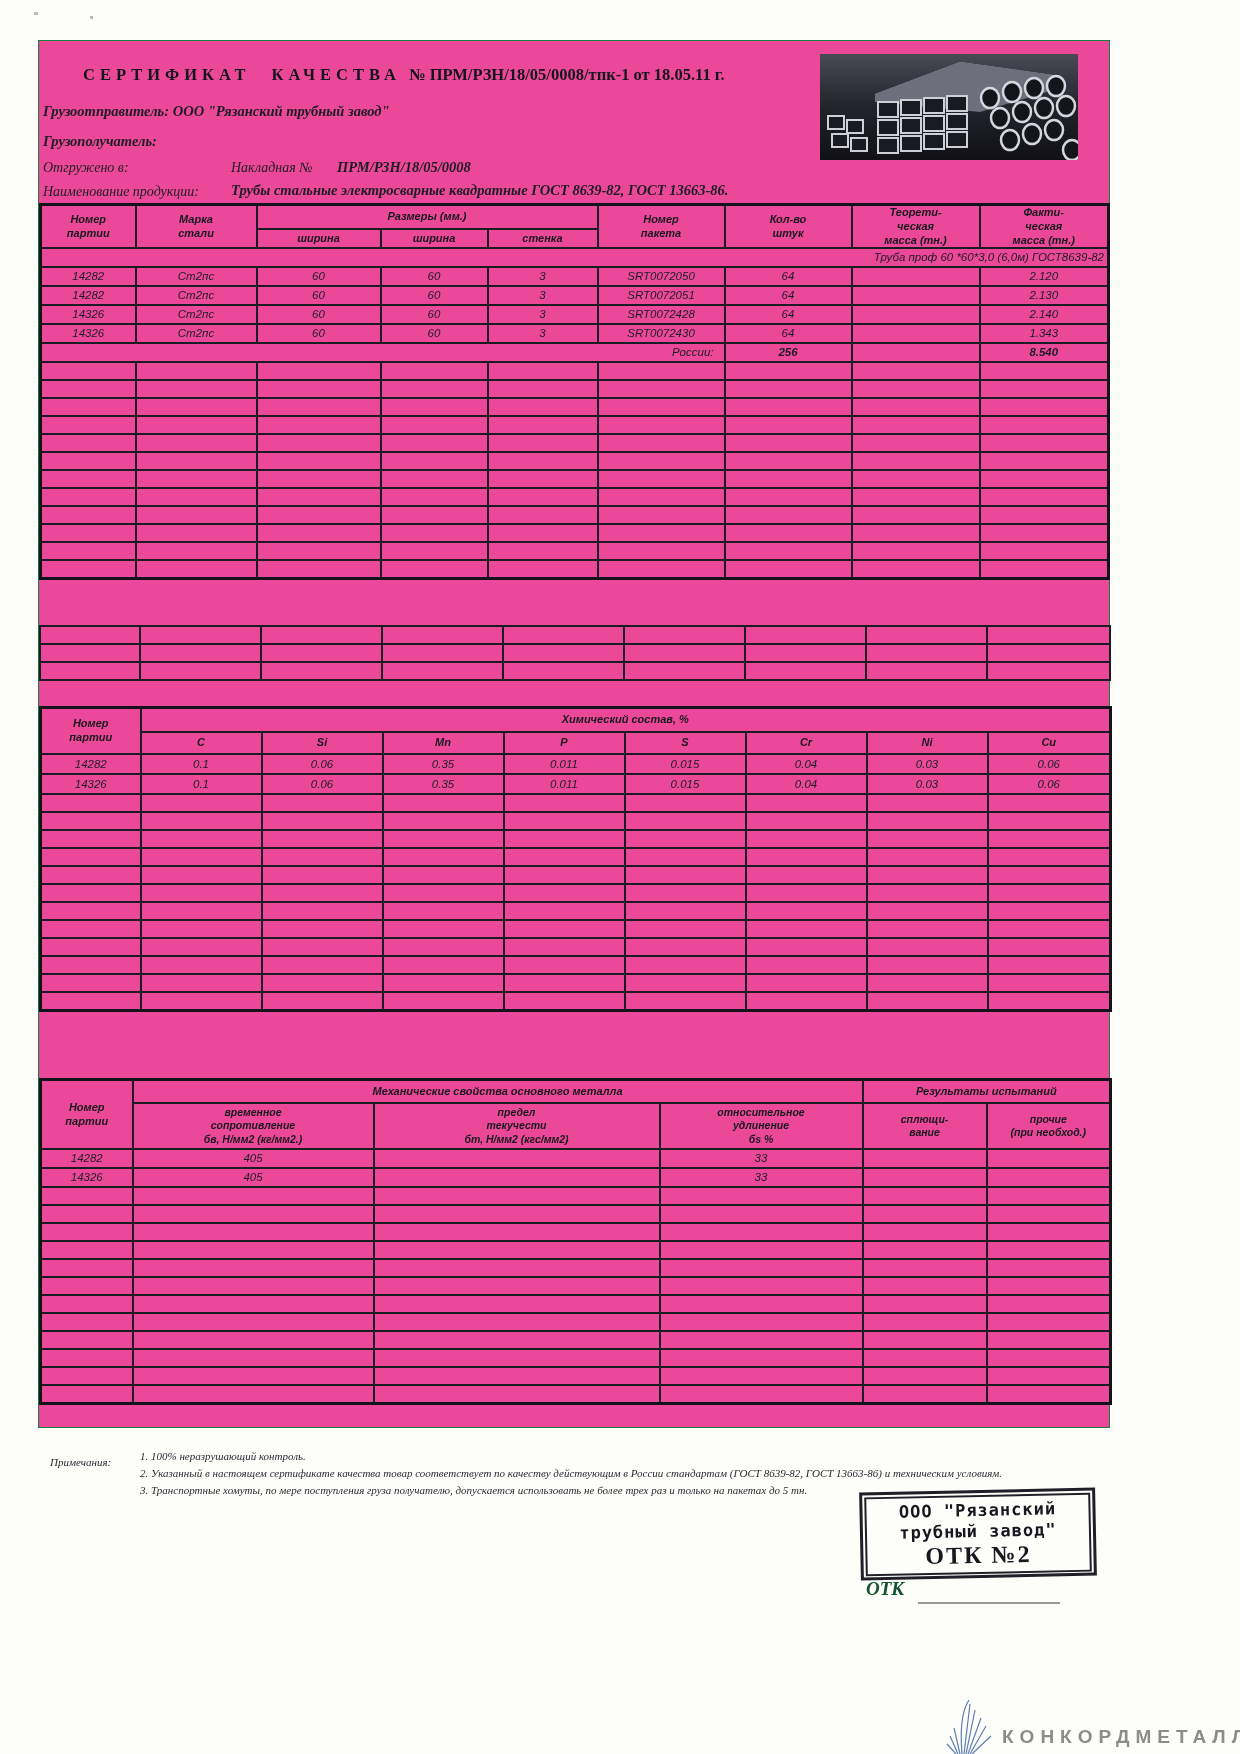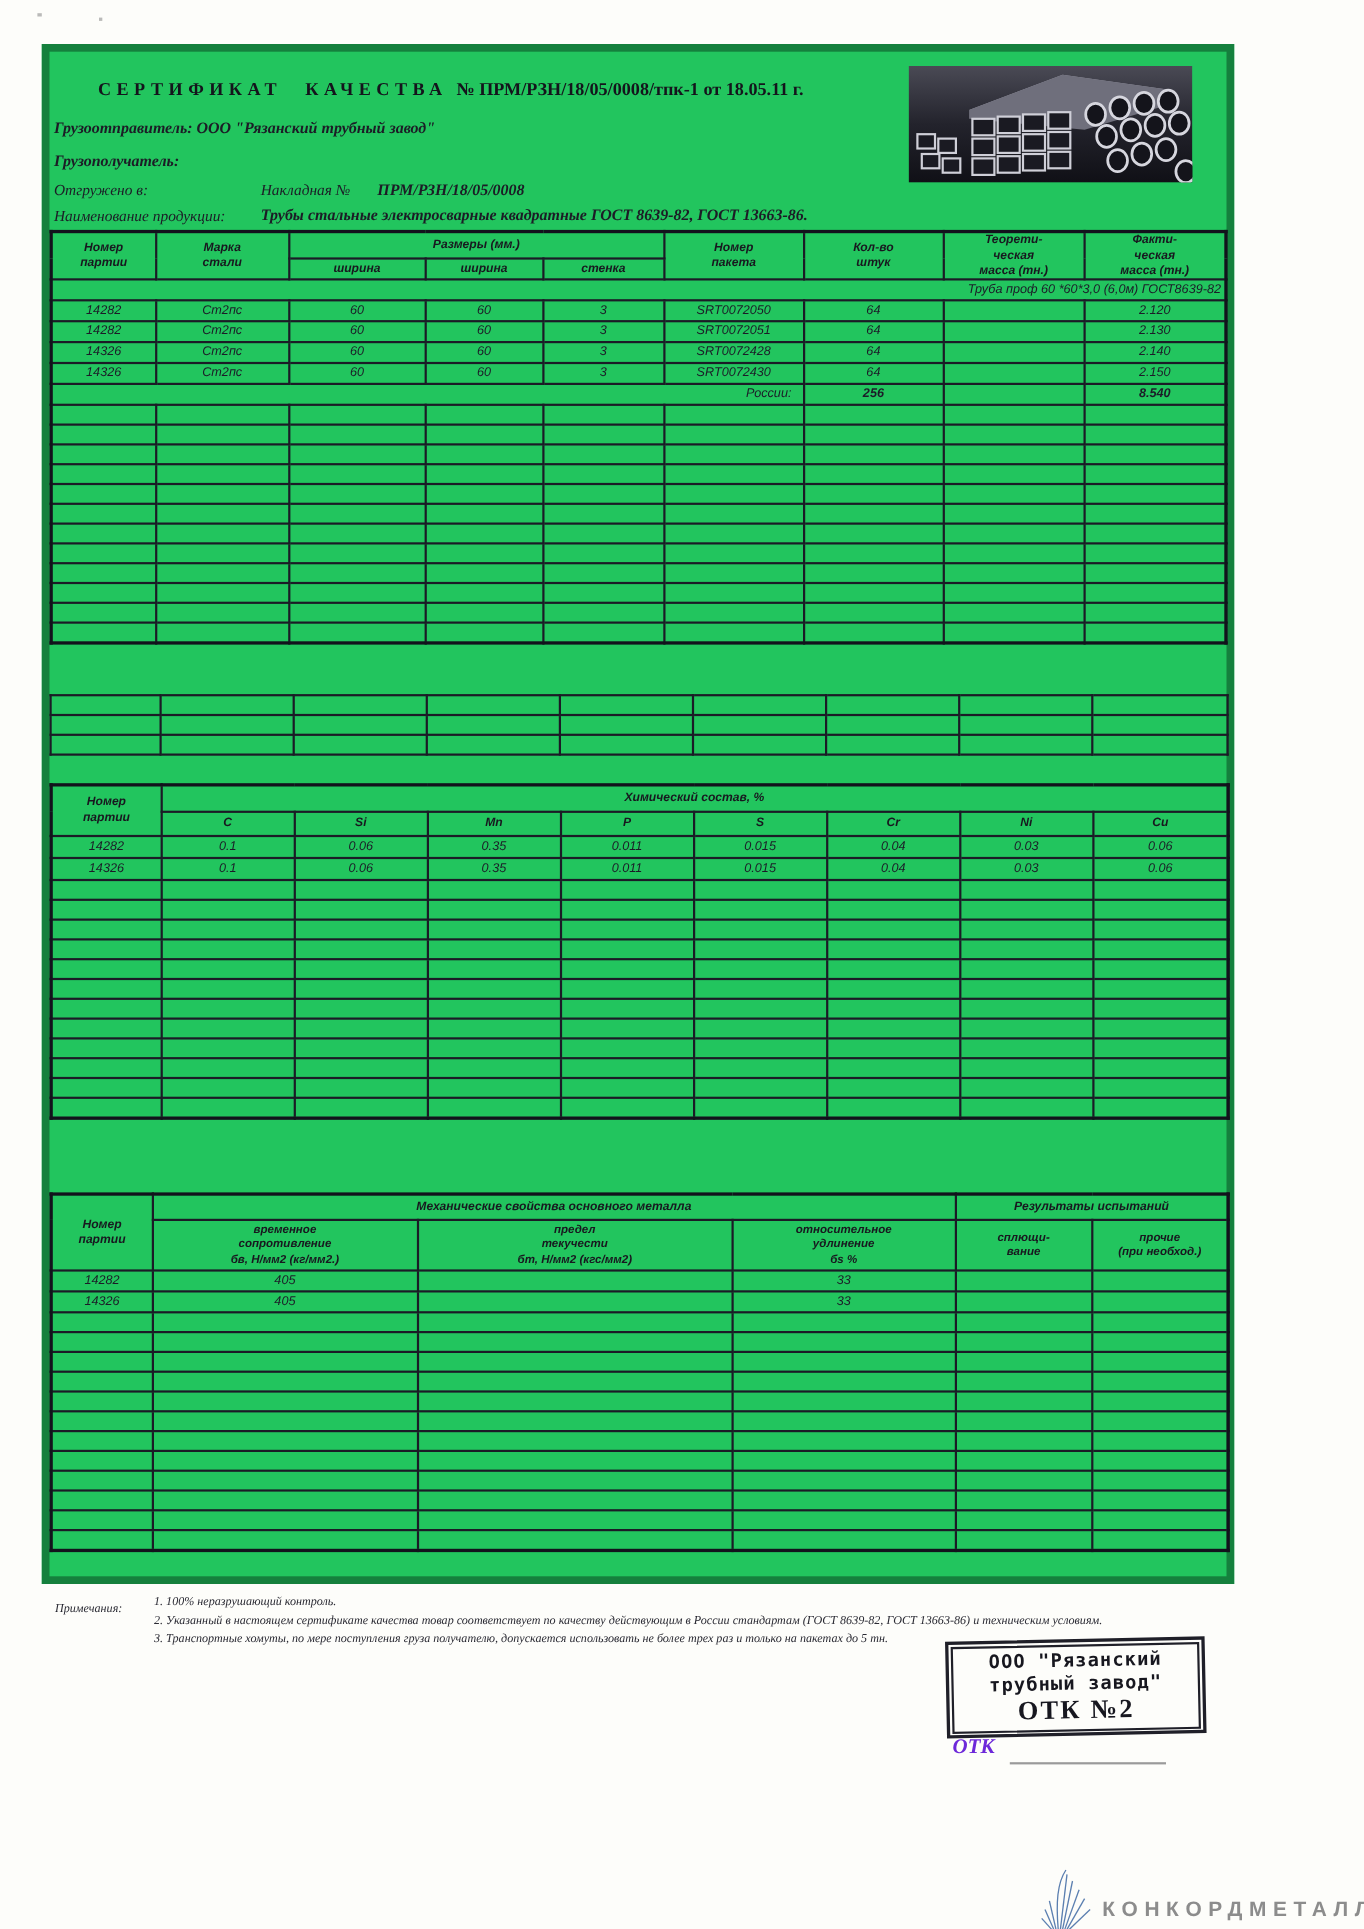--- a/index.html
+++ b/index.html
@@ -1,20 +1,20 @@
 <!DOCTYPE html>
 <html><head>
 <meta charset="utf-8">
 <style>
   html,body{margin:0;padding:0;background:#ffffff;}
   .page{position:relative;width:1240px;height:1754px;background:#fdfdfa;overflow:hidden;
         font-family:"Liberation Sans",sans-serif;color:#1a1a22;}
   
   .frame{position:absolute;left:38px;top:40px;width:1070px;height:1386px;
-         border:7px solid #15803d;background:#22c55e;}
+         border:1px solid #15803d;background:#ec4899;}
   
   .hdr-title{position:absolute;left:44px;top:24px;font-family:"Liberation Serif",serif;
              font-weight:bold;font-size:16.5px;color:#14141c;white-space:nowrap;}
   .t-spaced{letter-spacing:5px;word-spacing:12px;margin-right:8px;}
   .field{position:absolute;font-family:"Liberation Serif",serif;font-style:italic;
          font-size:14px;color:#1c1c26;white-space:nowrap;}
   .fb{font-weight:bold;font-size:14.5px;}
   
   .photo{position:absolute;left:781px;top:13px;width:258px;height:106px;}
   
@@ -47,21 +47,21 @@
   .notes-items div{margin-bottom:5px;white-space:nowrap;}
   
   .stamp{position:absolute;left:860px;top:1490px;width:230px;height:82px;
          border:3px solid #1f1f28;transform:rotate(-1.2deg);background:rgba(255,255,255,.0);}
   .stamp-inner{margin:2px;height:72px;border:2px solid #1f1f28;text-align:center;
                font-family:"DejaVu Sans Mono",monospace;font-weight:bold;color:#17171f;
                padding-top:3px;}
   .stamp-line{font-size:17px;letter-spacing:1px;line-height:21px;white-space:nowrap;}
   .stamp-otk{font-family:"Liberation Serif",serif;font-size:24px;line-height:26px;letter-spacing:2px;}
   .otk-sign{position:absolute;left:866px;top:1578px;font-family:"Liberation Serif",serif;
-            font-style:italic;font-weight:bold;font-size:19px;color:#6d28d9;}
+            font-style:italic;font-weight:bold;font-size:19px;color:#14532d;}
   .otk-line{position:absolute;left:918px;top:1602px;width:142px;border-top:2px solid #9a9a9a;}
   
   .logo{position:absolute;left:938px;top:1696px;height:58px;}
   .logo-icon{position:absolute;left:0;top:2px;}
   .logo-text{position:absolute;left:64px;top:30px;font-size:19px;font-weight:bold;
              letter-spacing:6px;color:#8c8c8c;white-space:nowrap;}
   .speck{position:absolute;background:#777;opacity:.5;}
 </style>
 </head>
 <body>
@@ -212,21 +212,21 @@
           </tr>
           <tr>
             <td>14326</td>
             <td>Ст2пс</td>
             <td>60</td>
             <td>60</td>
             <td>3</td>
             <td>SRT0072430</td>
             <td>64</td>
             <td></td>
-            <td>2.150</td>
+            <td>1.343</td>
           </tr>
           <tr>
             <td colspan="6" class="tot-lab">России:</td>
             <td class="bold">256</td>
             <td></td>
             <td class="bold">8.540</td>
           </tr>
           <tr class="empty">
             <td></td>
             <td></td>

